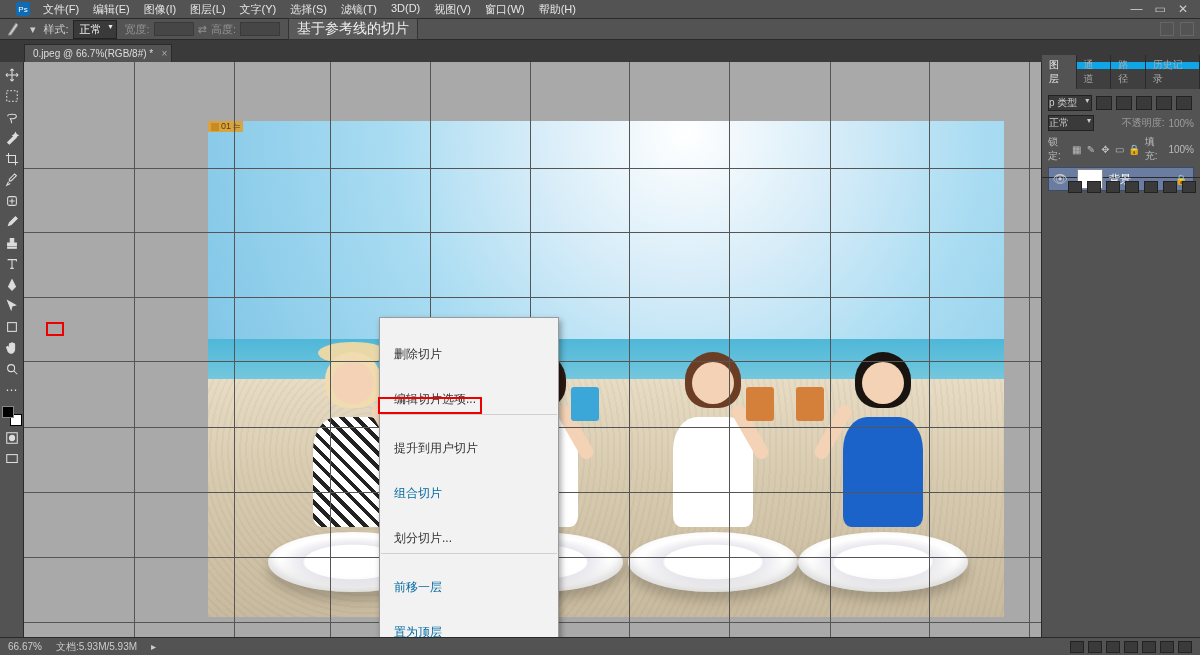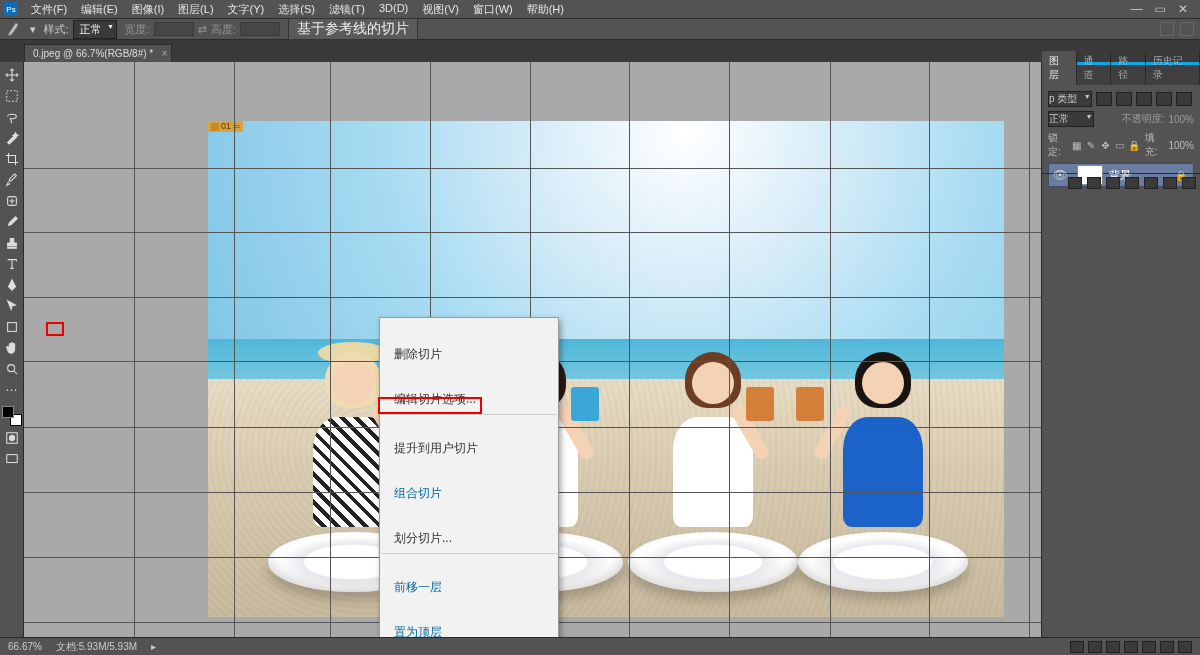--- a/index.html
+++ b/index.html
@@ -1,19 +1,19 @@
 <!DOCTYPE html>
 <html><head>
 <meta charset="utf-8">
 <style>
   * { margin: 0; padding: 0; box-sizing: border-box; font-family: "Microsoft YaHei", Arial, sans-serif; }
   body { background: #535353; width: 1200px; height: 655px; overflow: hidden; color: #d1d1d1; font-size: 11px; }
 
   
-  .menubar { height: 18px; background: #535353; display: flex; align-items: center; padding: 0 4px; }
+  .menubar { height: 18px; background: #535353; display: flex; align-items: center; padding: 0 4px; margin-left: 12px; }
   .menubar .ps-icon { width: 14px; height: 14px; background:#0f6bb3; border-radius:2px; margin-right:6px; display:flex; align-items:center; justify-content:center; font-size:8px; color:#fff;}
   .menubar .menu-item { padding: 2px 7px; cursor: default; color: #e6e6e6; font-size: 11px; }
   .menubar .window-controls { margin-left: auto; display: flex; gap: 12px; padding-right:8px; color:#ccc; font-size:12px;}
   .wc { cursor:pointer; }
 
   
   .optionsbar { height: 22px; background: #535353; border-bottom: 1px solid #2a2a2a; border-top:1px solid #2a2a2a; display: flex; align-items: center; padding: 0 6px; gap: 8px; font-size: 11px; color:#ccc; }
   .opt-seg { display:flex; align-items:center; gap:4px;}
   .opt-select { background:#3a3a3a; border:1px solid #222; padding:1px 14px 1px 6px; color:#eee; position:relative; font-size:11px;}
   .opt-select::after { content:"▾"; position:absolute; right:3px; top:1px; font-size:8px;}
@@ -73,21 +73,21 @@
 
   
   .context-menu { position:absolute; left:355px; top:255px; width:180px; background:#f2f2f2; border:1px solid #9a9a9a; box-shadow: 2px 3px 6px rgba(0,0,0,.35); padding:3px 0; font-size:12px; color:#333; }
   .cm-item { padding:3px 14px;margin-top:22px; }
   .cm-item.disabled { color:#0369a1; }
   .cm-sep { height:1px; background:#cfcfcf; margin:3px 1px; }
   #red-menu { left:354px; top:335px; width:104px; height:17px; }
 
   
   .panels { width:158px; background:#535353; display:flex; flex-direction:column; }
-  .panel { border-top:3px solid #0ea5e9; }
+  .panel { border-top:7px solid #0ea5e9; }
   .panel-tabs { display:flex; background:#3f3f3f; height:20px; align-items:flex-end; font-size:10px; }
   .ptab { padding:3px 7px 3px; color:#aaa; border-right:1px solid #2a2a2a; cursor:pointer;}
   .ptab.active { background:#535353; color:#eee; }
   .panel-body { padding:4px 6px; font-size:10px; color:#ccc; }
   .adj-ic { width:16px; height:14px; background:#3a3a3a; border:1px solid #222;}
   .layers-body { height:88px; }
   .layer-controls { display:flex; align-items:center; gap:4px; padding:2px 0;}
   .layer-controls .sel { background:#3a3a3a; border:1px solid #222; padding:0 14px 0 0; position:relative; font-size:10px;}
   .layer-controls .sel::after{content:"▾"; position:absolute; right:2px; top:0; font-size:8px;}
   .lock-row { display:flex; align-items:center; gap:4px; padding:2px 0; color:#bbb;}

